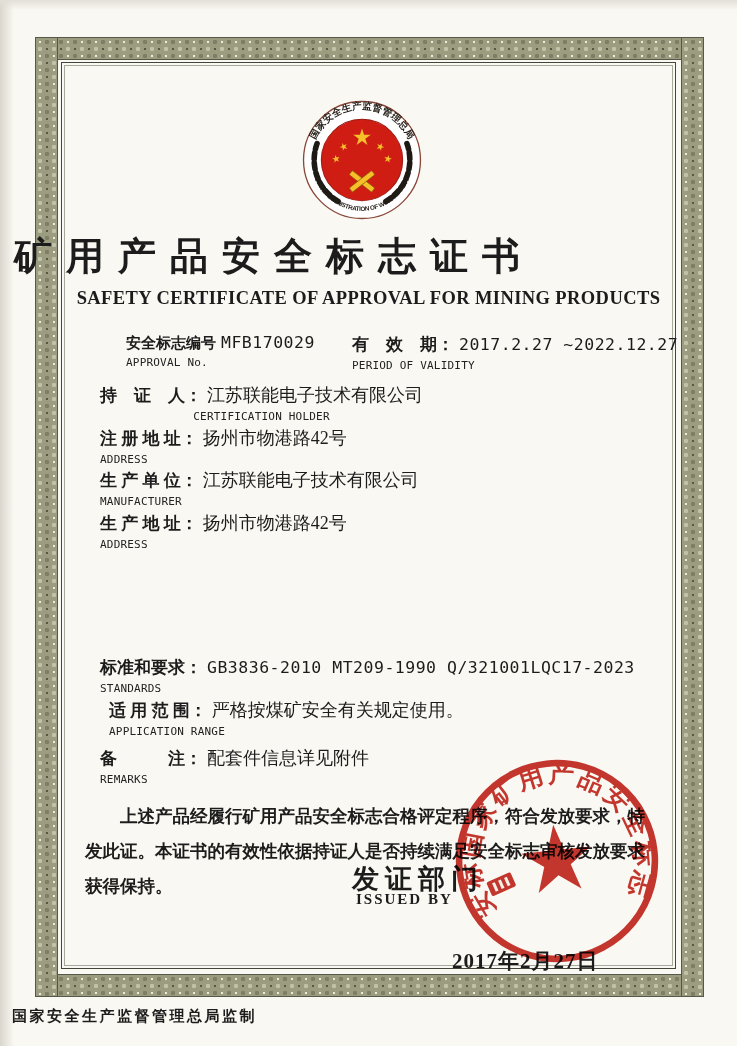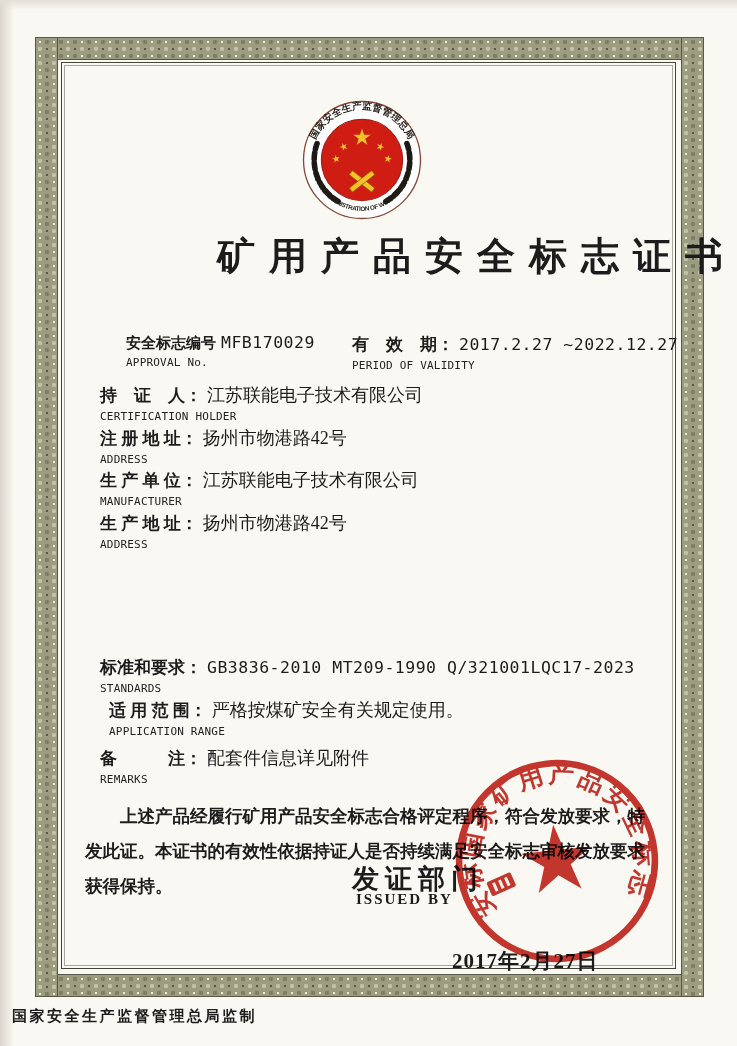--- a/index.html
+++ b/index.html
@@ -20,21 +20,21 @@
         background-size:14px 14px;}
   .band-top{left:35px;top:37px;width:667px;height:21px;}
   .band-bottom{left:35px;top:974px;width:667px;height:21px;}
   .band-left{left:35px;top:37px;width:21px;height:958px;}
   .band-right{left:681px;top:37px;width:21px;height:958px;}
   .frame-line{position:absolute;left:61px;top:62px;width:613px;height:905px;
         border:1.5px solid #45453a;}
   .frame-line::before{content:"";position:absolute;inset:2px;border:1px solid rgba(100,100,84,.55);}
 
   .abs{position:absolute;}
-  .title{left:0;top:231px;width:100%;text-align:right;font-size:38px;font-weight:bold;
+  .title{left:0;top:231px;width:100%;text-align:left;font-size:38px;font-weight:bold;
         letter-spacing:14px;text-indent:14px;}
   .subtitle{left:0;top:288px;width:100%;text-align:center;font-size:18.5px;font-weight:bold;letter-spacing:.4px;}
 
   .flabel{font-size:17px;font-weight:bold;}
   .fvalue{font-size:18px;font-weight:normal;margin-left:5px;}
   .fvalue.latin{font-family:"DejaVu Sans Mono",monospace;font-size:16.5px;letter-spacing:.5px;}
   .fen{font-family:"DejaVu Sans Mono",monospace;font-size:11px;letter-spacing:.2px;margin-top:3px;color:#222;}
 
   .statement{left:85px;top:799px;width:570px;font-size:17.5px;font-weight:bold;
         line-height:35px;text-indent:2em;margin:0;}
@@ -81,31 +81,32 @@
     <text font-size="9.5" font-weight="bold" fill="#251f18" font-family="Liberation Serif,serif">
       <textPath href="#emb-top-arc" startOffset="3" textLength="116">国家安全生产监督管理总局</textPath>
     </text>
     <path id="emb-bottom-arc" d="M12,76.1 A50,50 0 0 0 106,76.1" fill="none"></path>
     <text font-size="6.2" font-weight="bold" fill="#251f18" font-family="Liberation Sans,sans-serif">
       <textPath href="#emb-bottom-arc" startOffset="1" textLength="120">STATE ADMINISTRATION OF WORK SAFETY</textPath>
     </text>
   </svg>
 
   <div class="abs title">矿用产品安全标志证书</div>
+  <div class="abs subtitle">SAFETY CERTIFICATE OF APPROVAL FOR MINING PRODUCTS</div>
 
   <div class="abs" style="left:126px;top:333px;">
     <span class="flabel" style="font-size:15px;">安全标志编号</span><span class="fvalue latin">MFB170029</span>
     <div class="fen">APPROVAL No.</div>
   </div>
   <div class="abs" style="left:352px;top:333px;">
     <span class="flabel">有　效　期：</span><span class="fvalue latin">2017.2.27 ~2022.12.27</span>
     <div class="fen">PERIOD OF VALIDITY</div>
   </div>
 
-  <div class="abs" style="left:100px;top:383px;">
+  <div class="abs" style="left:100px;top:383px;text-align:center;">
     <span class="flabel">持　证　人：</span><span class="fvalue">江苏联能电子技术有限公司</span>
     <div class="fen">CERTIFICATION HOLDER</div>
   </div>
   <div class="abs" style="left:100px;top:426px;">
     <span class="flabel">注 册 地 址：</span><span class="fvalue">扬州市物港路42号</span>
     <div class="fen">ADDRESS</div>
   </div>
   <div class="abs" style="left:100px;top:468px;">
     <span class="flabel">生 产 单 位：</span><span class="fvalue">江苏联能电子技术有限公司</span>
     <div class="fen">MANUFACTURER</div>

